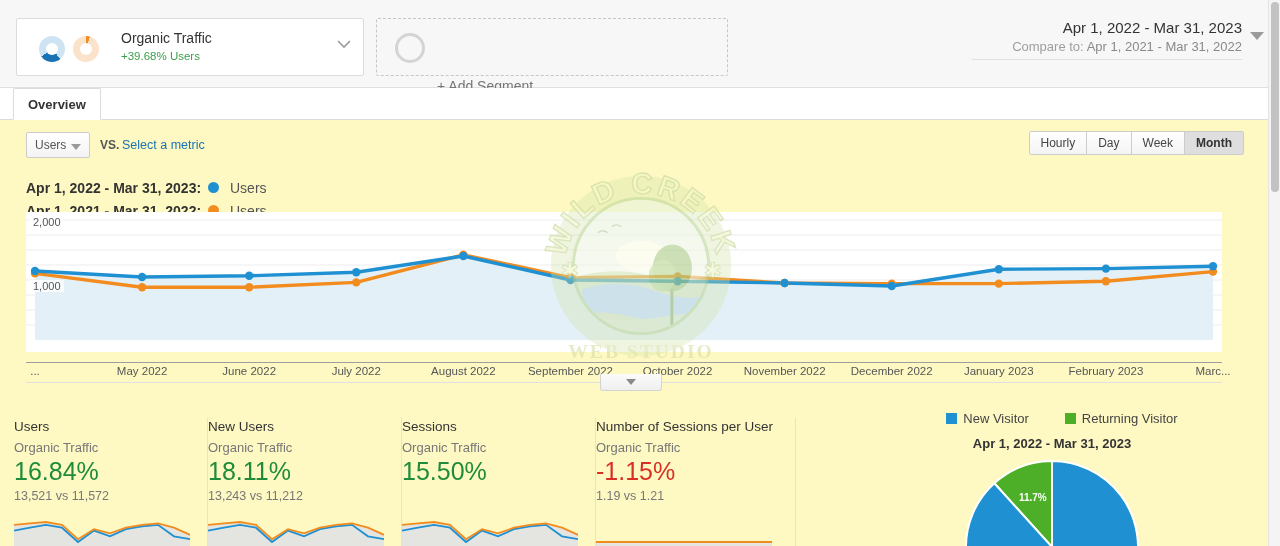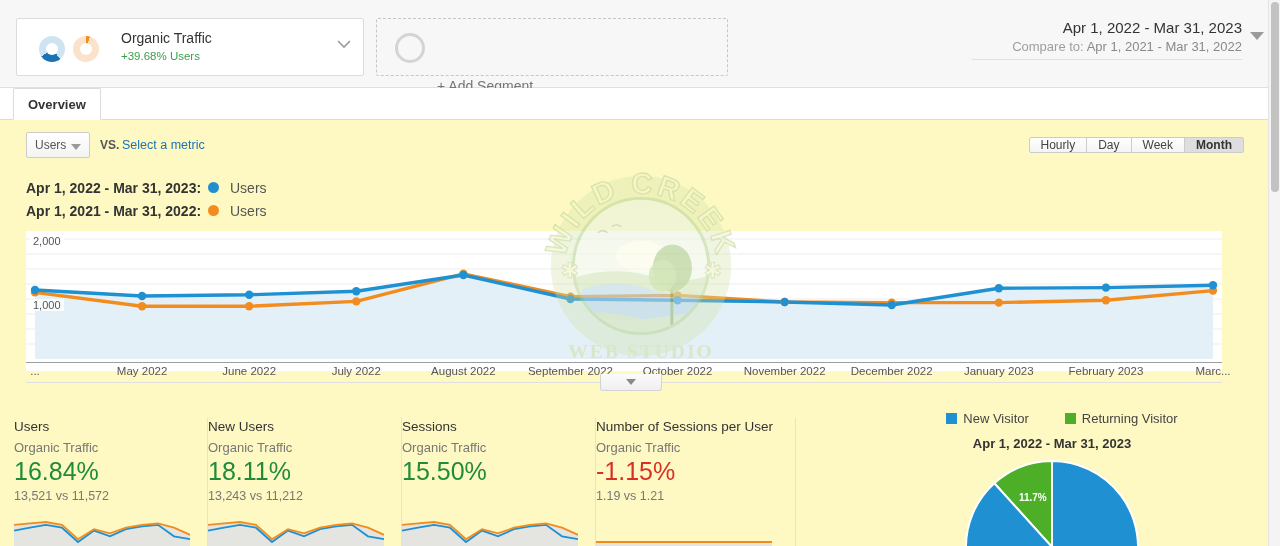--- a/index.html
+++ b/index.html
@@ -132,22 +132,22 @@
   }
   .vs-label {
     position: absolute; left: 100px; top: 17px;
     font-size: 12px; color: #555; font-weight: bold;
   }
   .pick-metric {
     position: absolute; left: 122px; top: 17px;
     font-size: 12.5px; color: #1a73b5; cursor: pointer;
   }
   .granularity {
-    position: absolute; right: 24px; top: 16px;
-    display: flex; height: 16px;
+    position: absolute; right: 24px; top: 10px;
+    display: flex; height: 24px;
     border: 1px solid #ccc; border-radius: 2px; overflow: hidden; text-align: center;
   }
   .gbtn {
     display: flex; align-items: center; padding: 0 11px;
     font-size: 12px; color: #444;
     background: linear-gradient(#ffffff, #f4f4f4);
     border-right: 1px solid #ccc;
   }
   .gbtn:last-child { border-right: none; }
   .gbtn.active { background: #dedede; font-weight: bold; color: #333; }
@@ -157,21 +157,21 @@
     position: absolute; left: 26px; top: 176px;
     font-size: 14px;
   }
   .lg-row { display: flex; align-items: center; height: 23px; }
   .lg-date { font-weight: bold; color: #333; width: 182px; }
   .lg-dot { width: 11px; height: 11px; border-radius: 50%; margin-right: 11px; }
   .lg-text { color: #555; }
 
   
   .chartbox {
-    position: absolute; left: 26px; top: 231px;
+    position: absolute; left: 26px; top: 212px;
     width: 1196px; height: 140px;
   }
   .chart-svg { position: absolute; left: 0; top: 0; }
   .ylab {
     position: absolute; font-size: 11px; color: #555;
     background: rgba(255,255,255,0.82); padding: 0 3px;
   }
   .ylab.y2000 { left: 4px; top: 4px; }
   .ylab.y1000 { left: 4px; top: 68px; }
 

